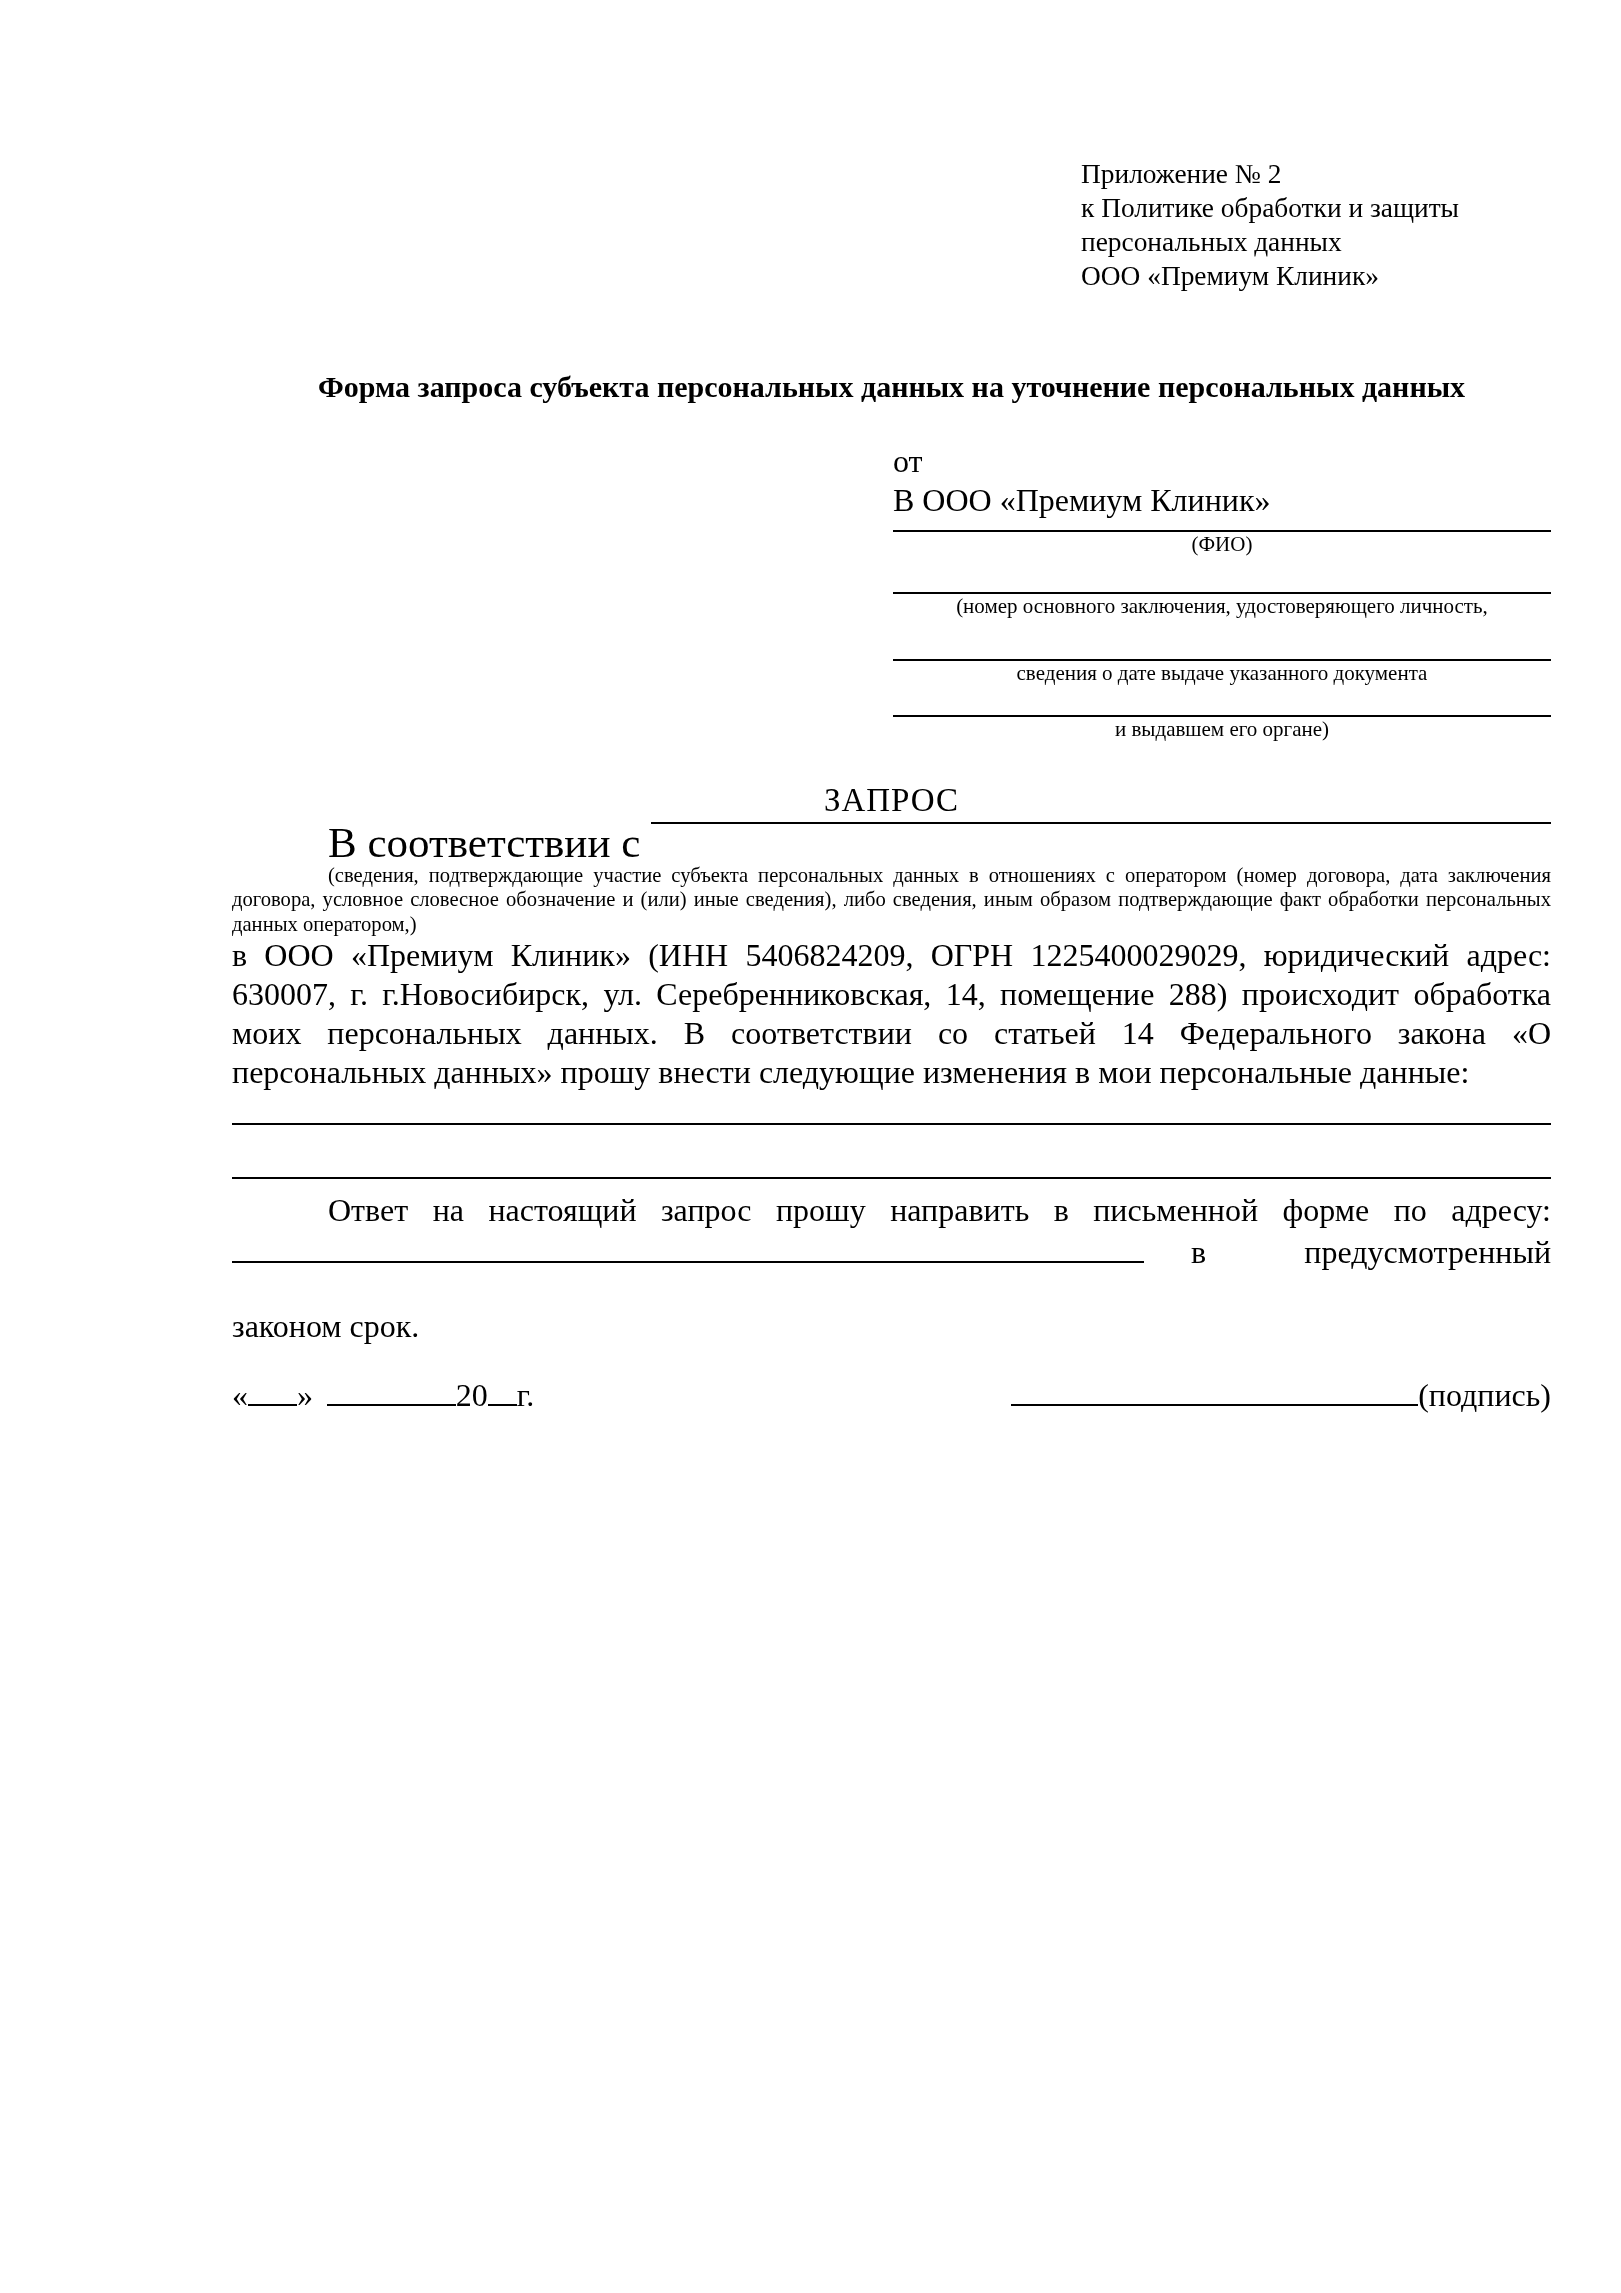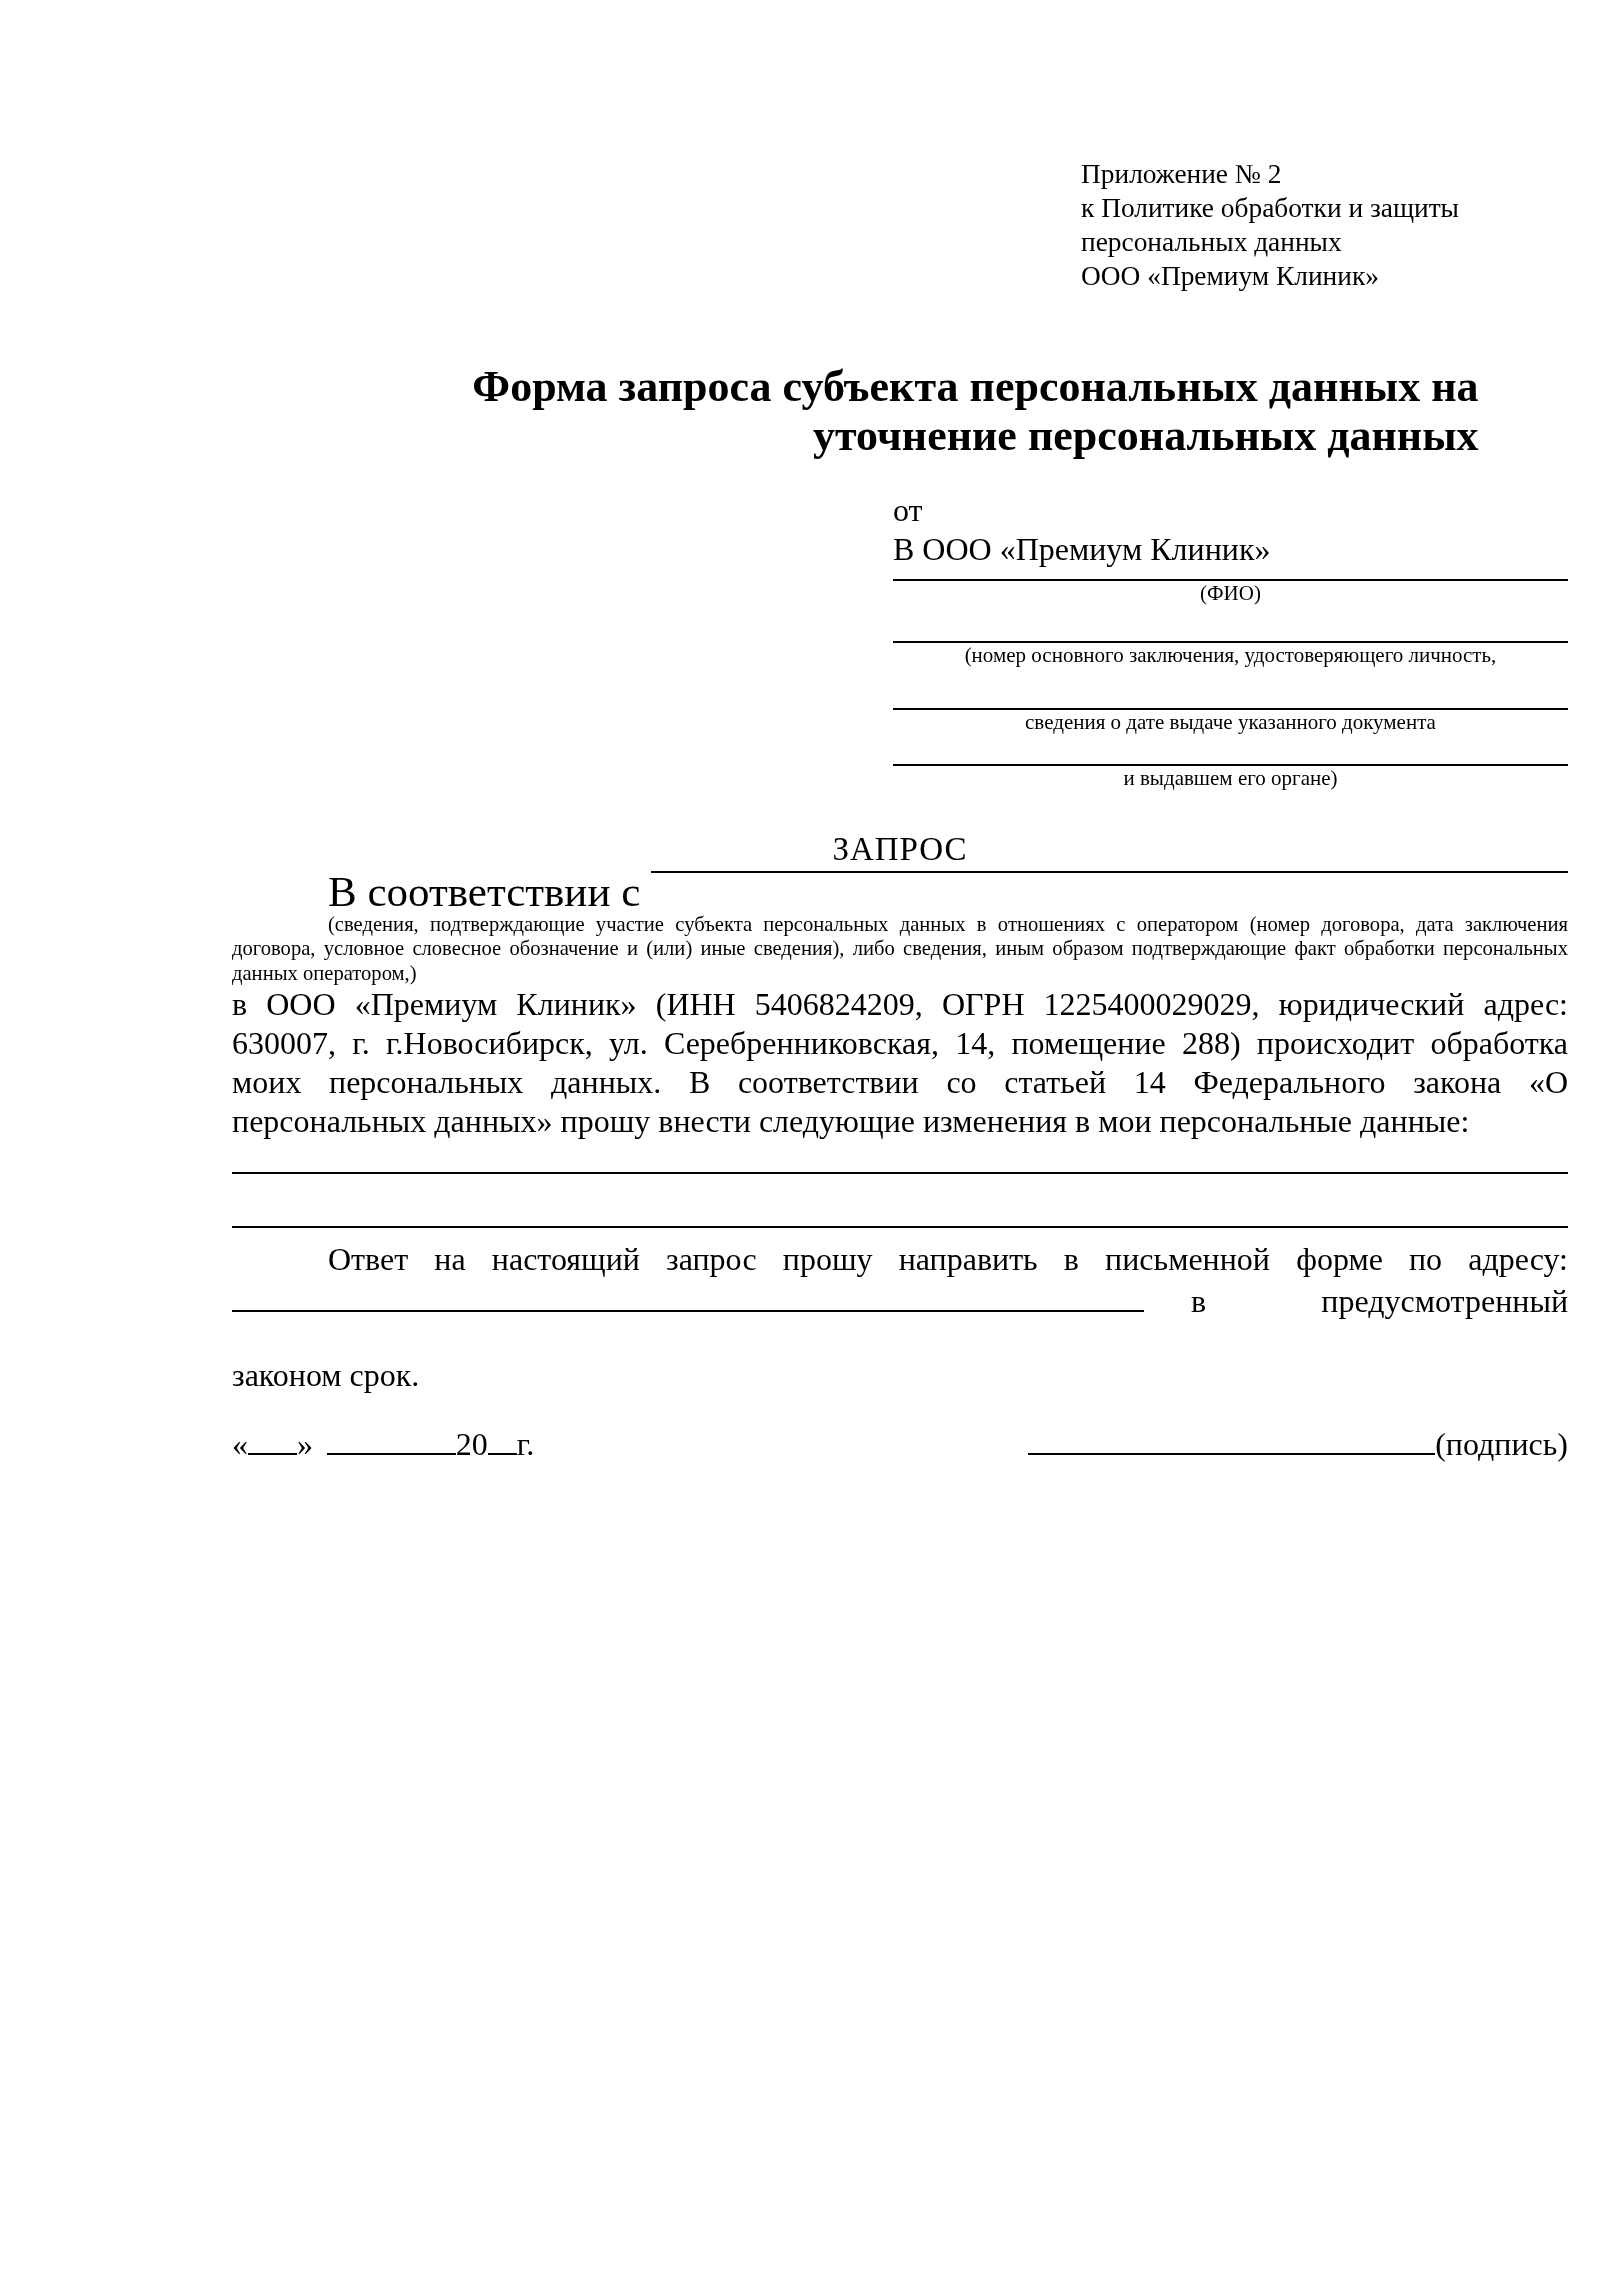--- a/index.html
+++ b/index.html
@@ -1,24 +1,24 @@
 <!DOCTYPE html>
 <html><head>
 <meta charset="utf-8">
 <style>
   html,body{margin:0;padding:0;background:#888;}
   .page{
     width:1621px;height:2294px;background:#ffffff;color:#000000;
     font-family:"Liberation Serif","DejaVu Serif",serif;
     position:relative;box-sizing:border-box;
-    padding:157px 53px 0 232px;overflow:hidden;
+    padding:157px 70px 0 232px;overflow:hidden;
   }
   .hdr{margin-left:849px;font-size:27.4px;line-height:34px;white-space:nowrap;}
-  .doc-title{margin:69px auto 1px auto;max-width:1157px;text-align:right;
-    font-weight:bold;font-size:44px;line-height:49px;}
+  .doc-title{margin:69px auto 1px auto;max-width:1157px;text-align:center;
+    font-weight:bold;font-size:30px;line-height:49px;}
   .addr{margin-left:661px;margin-top:31px;font-size:32px;line-height:39px;}
   .blank{border-bottom:2.9px solid #000;}
   .b1{height:9.8px;} .b2{height:35px;} .b3{height:39px;} .b4{height:29px;}
   .cap{font-size:21px;line-height:25.5px;text-align:center;white-space:nowrap;}
   .zapros{margin-top:35px;text-align:center;font-size:33px;line-height:44px;letter-spacing:1px;}
   .intro{display:flex;align-items:flex-start;font-size:43px;line-height:41px;padding-left:96px;}
   .intro .fill{flex:1;display:inline-block;border-bottom:2.9px solid #000;}
   .footnote{font-size:20.6px;line-height:24.5px;text-align:justify;text-indent:96px;}
   .body-par{font-size:32px;line-height:39px;text-align:justify;}
   .fl1{height:31px;border-bottom:2.9px solid #000;}

